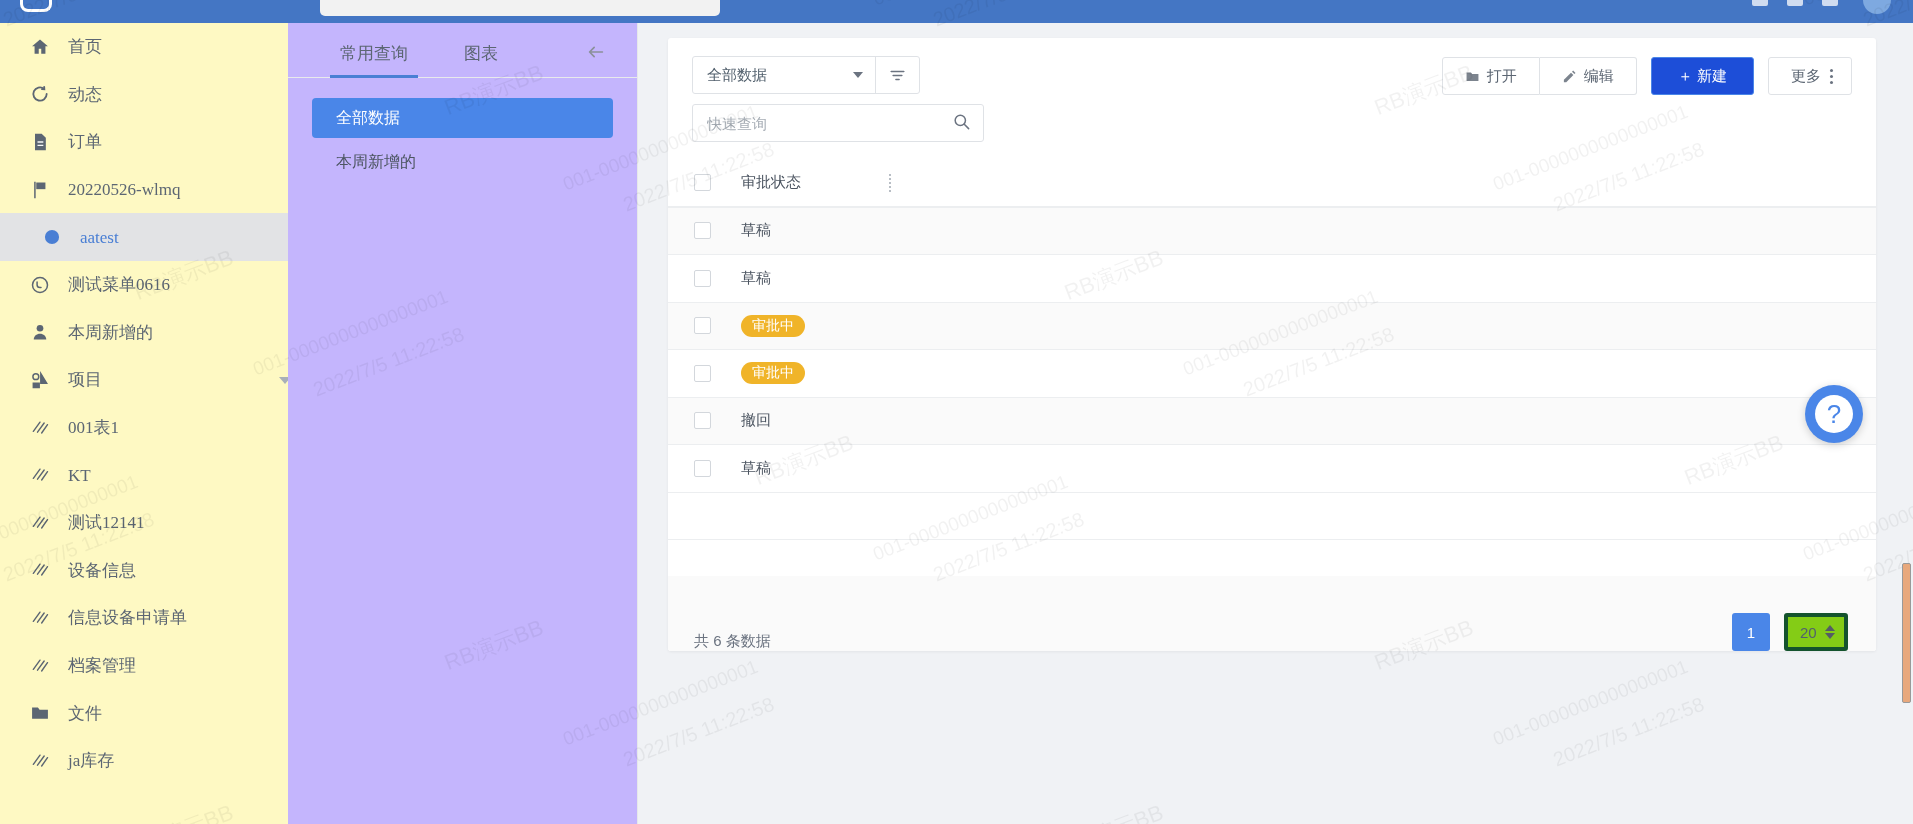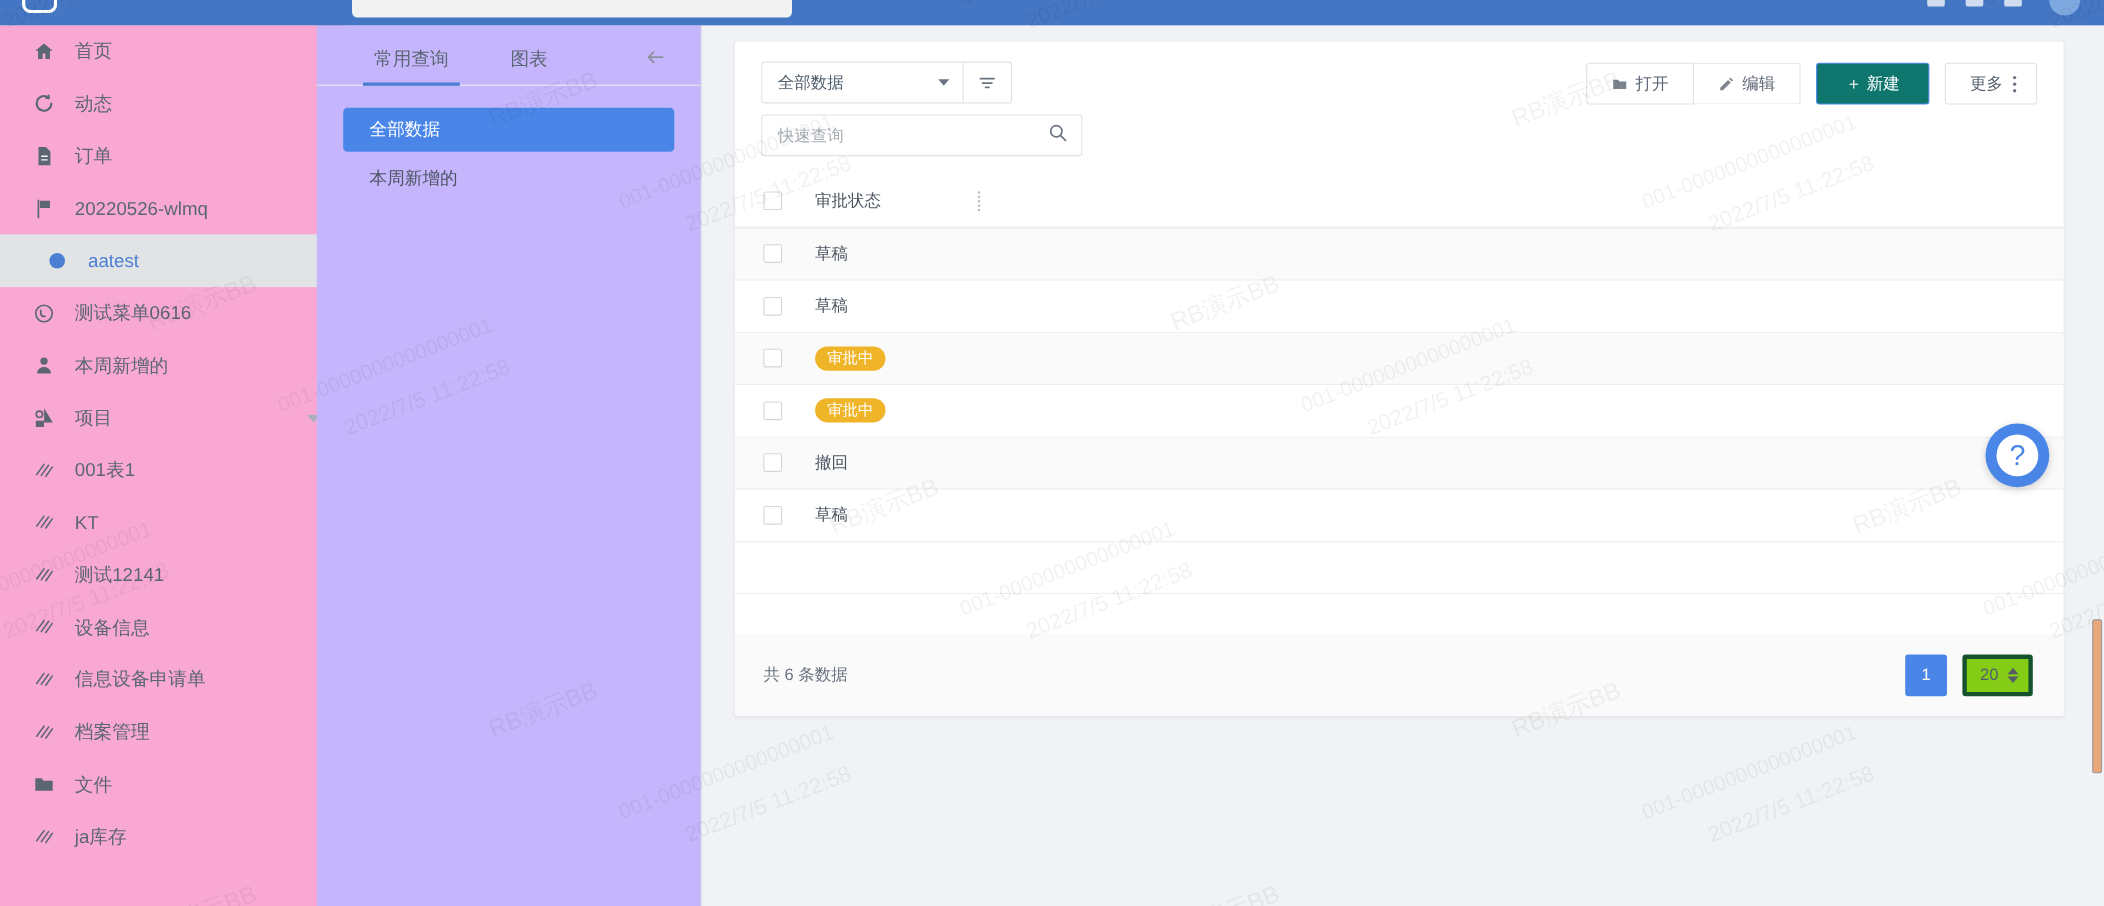--- a/index.html
+++ b/index.html
@@ -58,24 +58,25 @@
     position: absolute; right: 22px; top: -14px;
     width: 28px; height: 28px;
     border-radius: 50%;
     background: #7ea9e0;
   }
 
   
   #sidebar {
     position: absolute; left: 0; top: 23px;
     width: 316px; height: 801px;
-    background: #f9a8d4;
+    background: #fef9c3;
     border-right: 1px solid #e6e8ea;
     overflow: hidden;
     z-index: 10;
+    font-family: Liberation Serif, serif;
   }
   .nav-item {
     display: flex; align-items: center;
     height: 47.6px;
     padding-left: 28px;
     color: #5c6673;
     font-size: 17px;
     cursor: pointer;
     position: relative;
   }
@@ -228,21 +229,21 @@
     color: #5c6673;
     cursor: pointer;
     padding: 0 22px;
     white-space: nowrap;
   }
   .btn .bicon { margin-right: 7px; display: flex; align-items: center; color: #7c848e; }
   .btn-group { display: flex; }
   .btn-group .btn:first-child { border-radius: 3px 0 0 3px; }
   .btn-group .btn:last-child { border-radius: 0 3px 3px 0; border-left: none; }
   .btn-primary {
-    background: #0f766e;
+    background: #1d4ed8;
     border-color: #4a86e8;
     color: #fff;
     margin-left: 14px;
     padding: 0 26px;
     font-size: 15px;
   }
   .btn-more {
     margin-left: 14px;
     padding: 0 18px 0 22px;
   }
@@ -293,21 +294,21 @@
     background: #f0b429;
     color: #fff;
     font-size: 14px;
   }
 
   
   #card-footer {
     position: absolute; left: 0; bottom: 0;
     width: 100%; height: 75px;
     background: #fafafa;
-    display: flex; align-items: center; justify-content: space-between;
+    display: flex; align-items: flex-end; justify-content: space-between;
     padding: 0 28px 0 26px;
   }
   #total-text { font-size: 15px; color: #6b7380; }
   #pager { display: flex; align-items: center; }
   .page-num {
     width: 38px; height: 38px;
     background: #4a86e8; color: #fff;
     border-radius: 3px;
     display: flex; align-items: center; justify-content: center;
     font-size: 15px;

